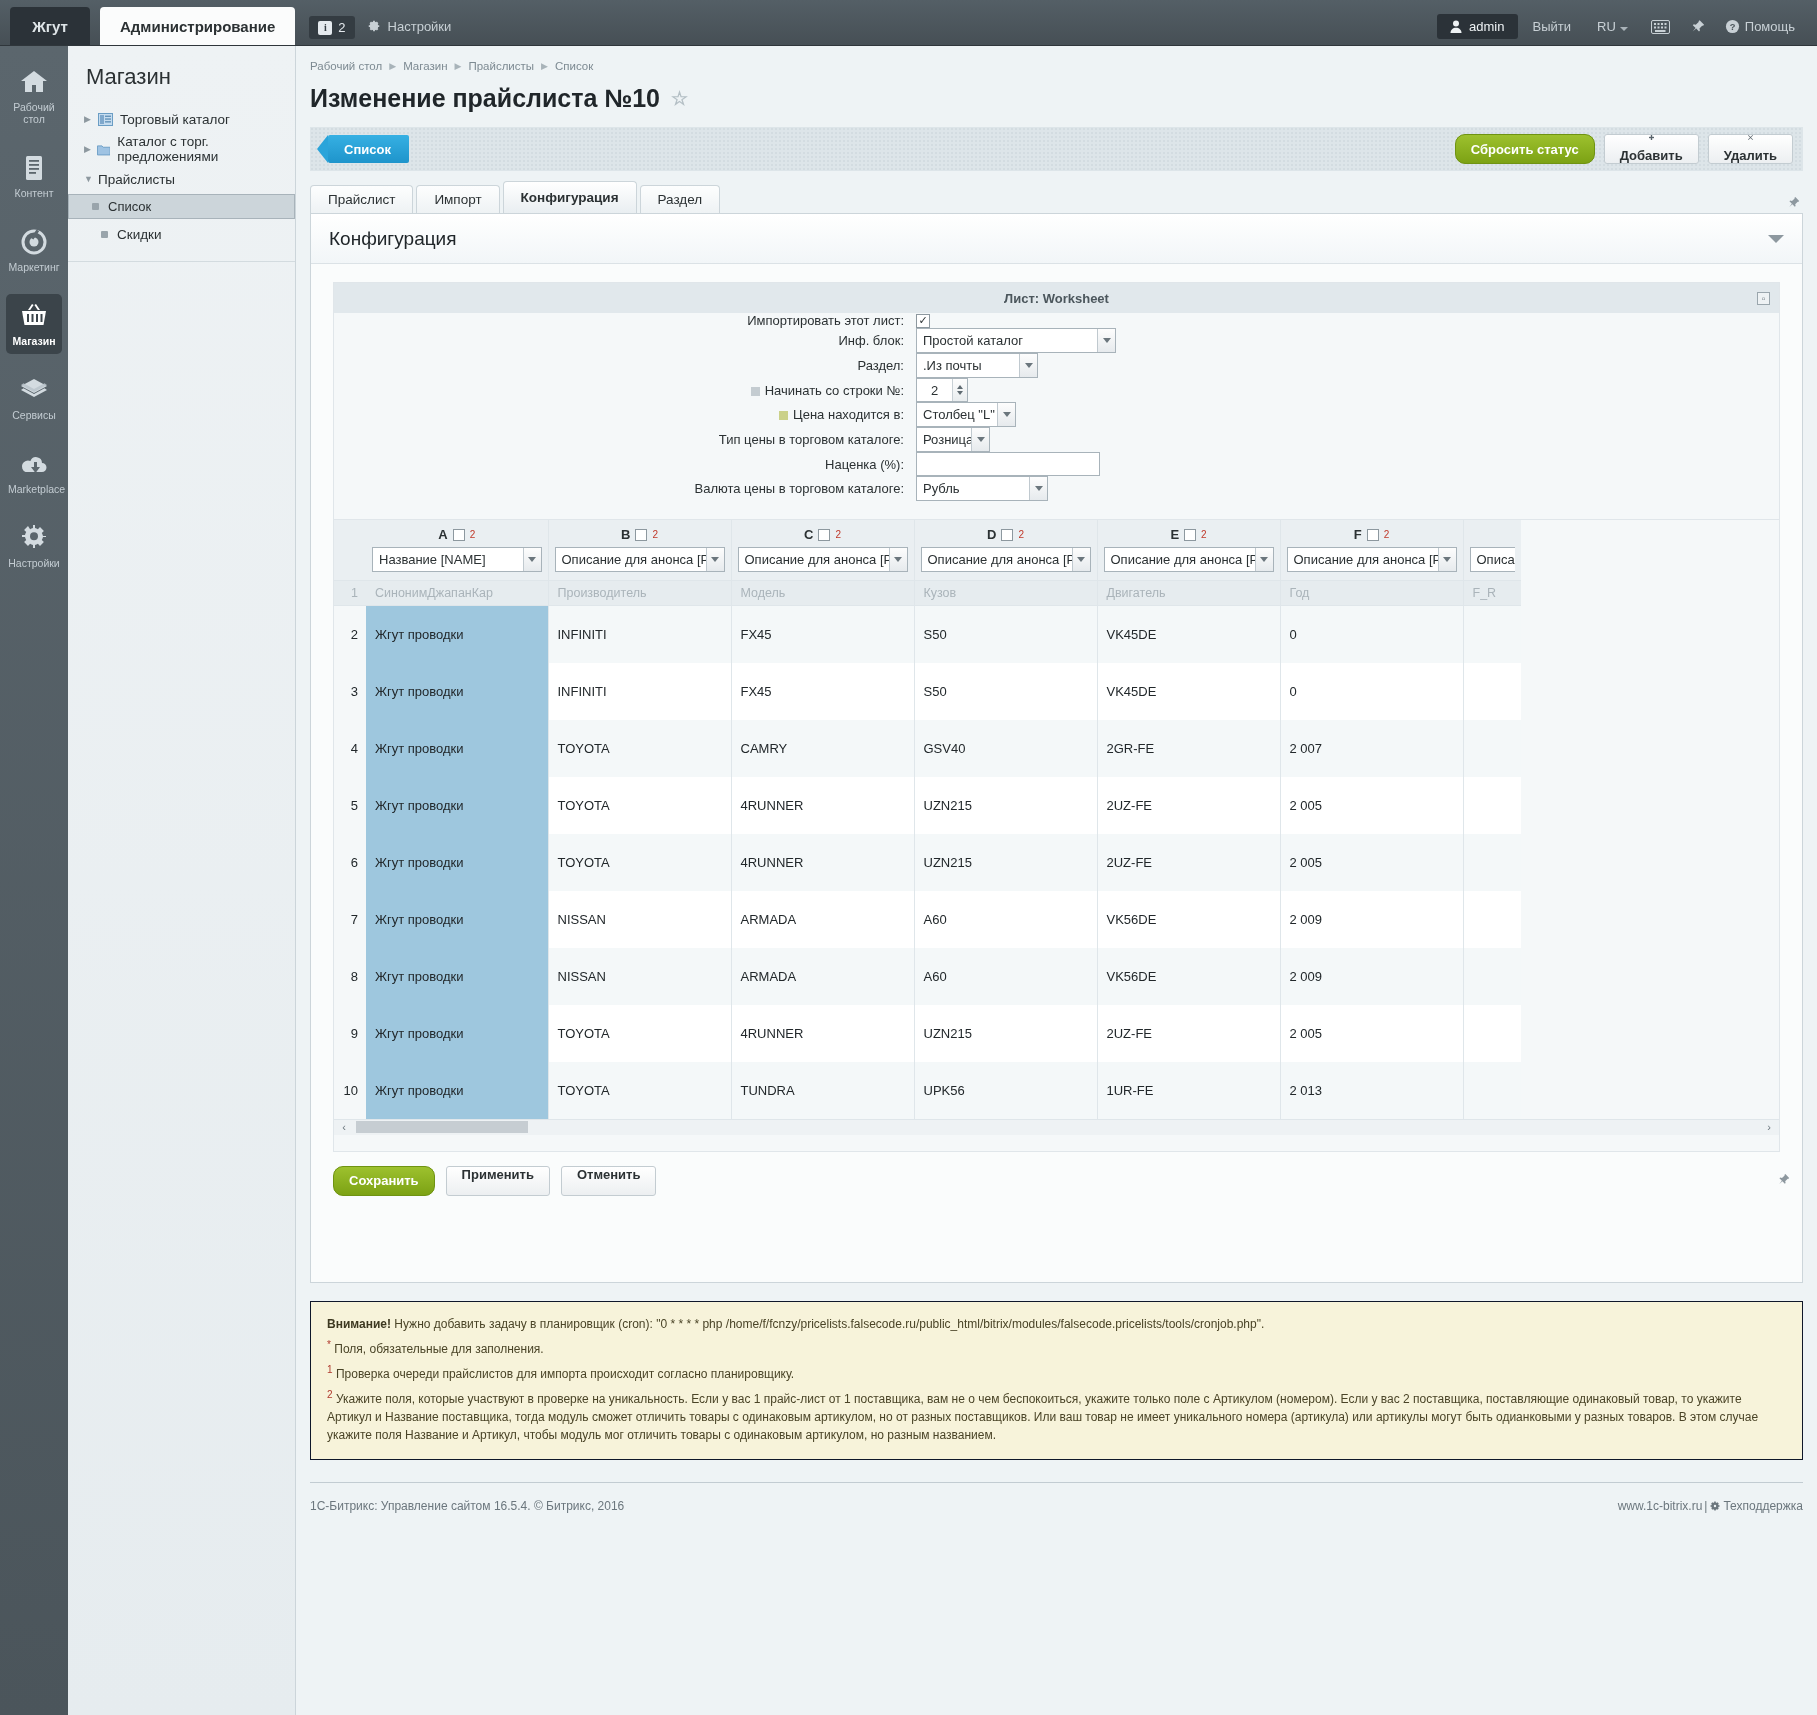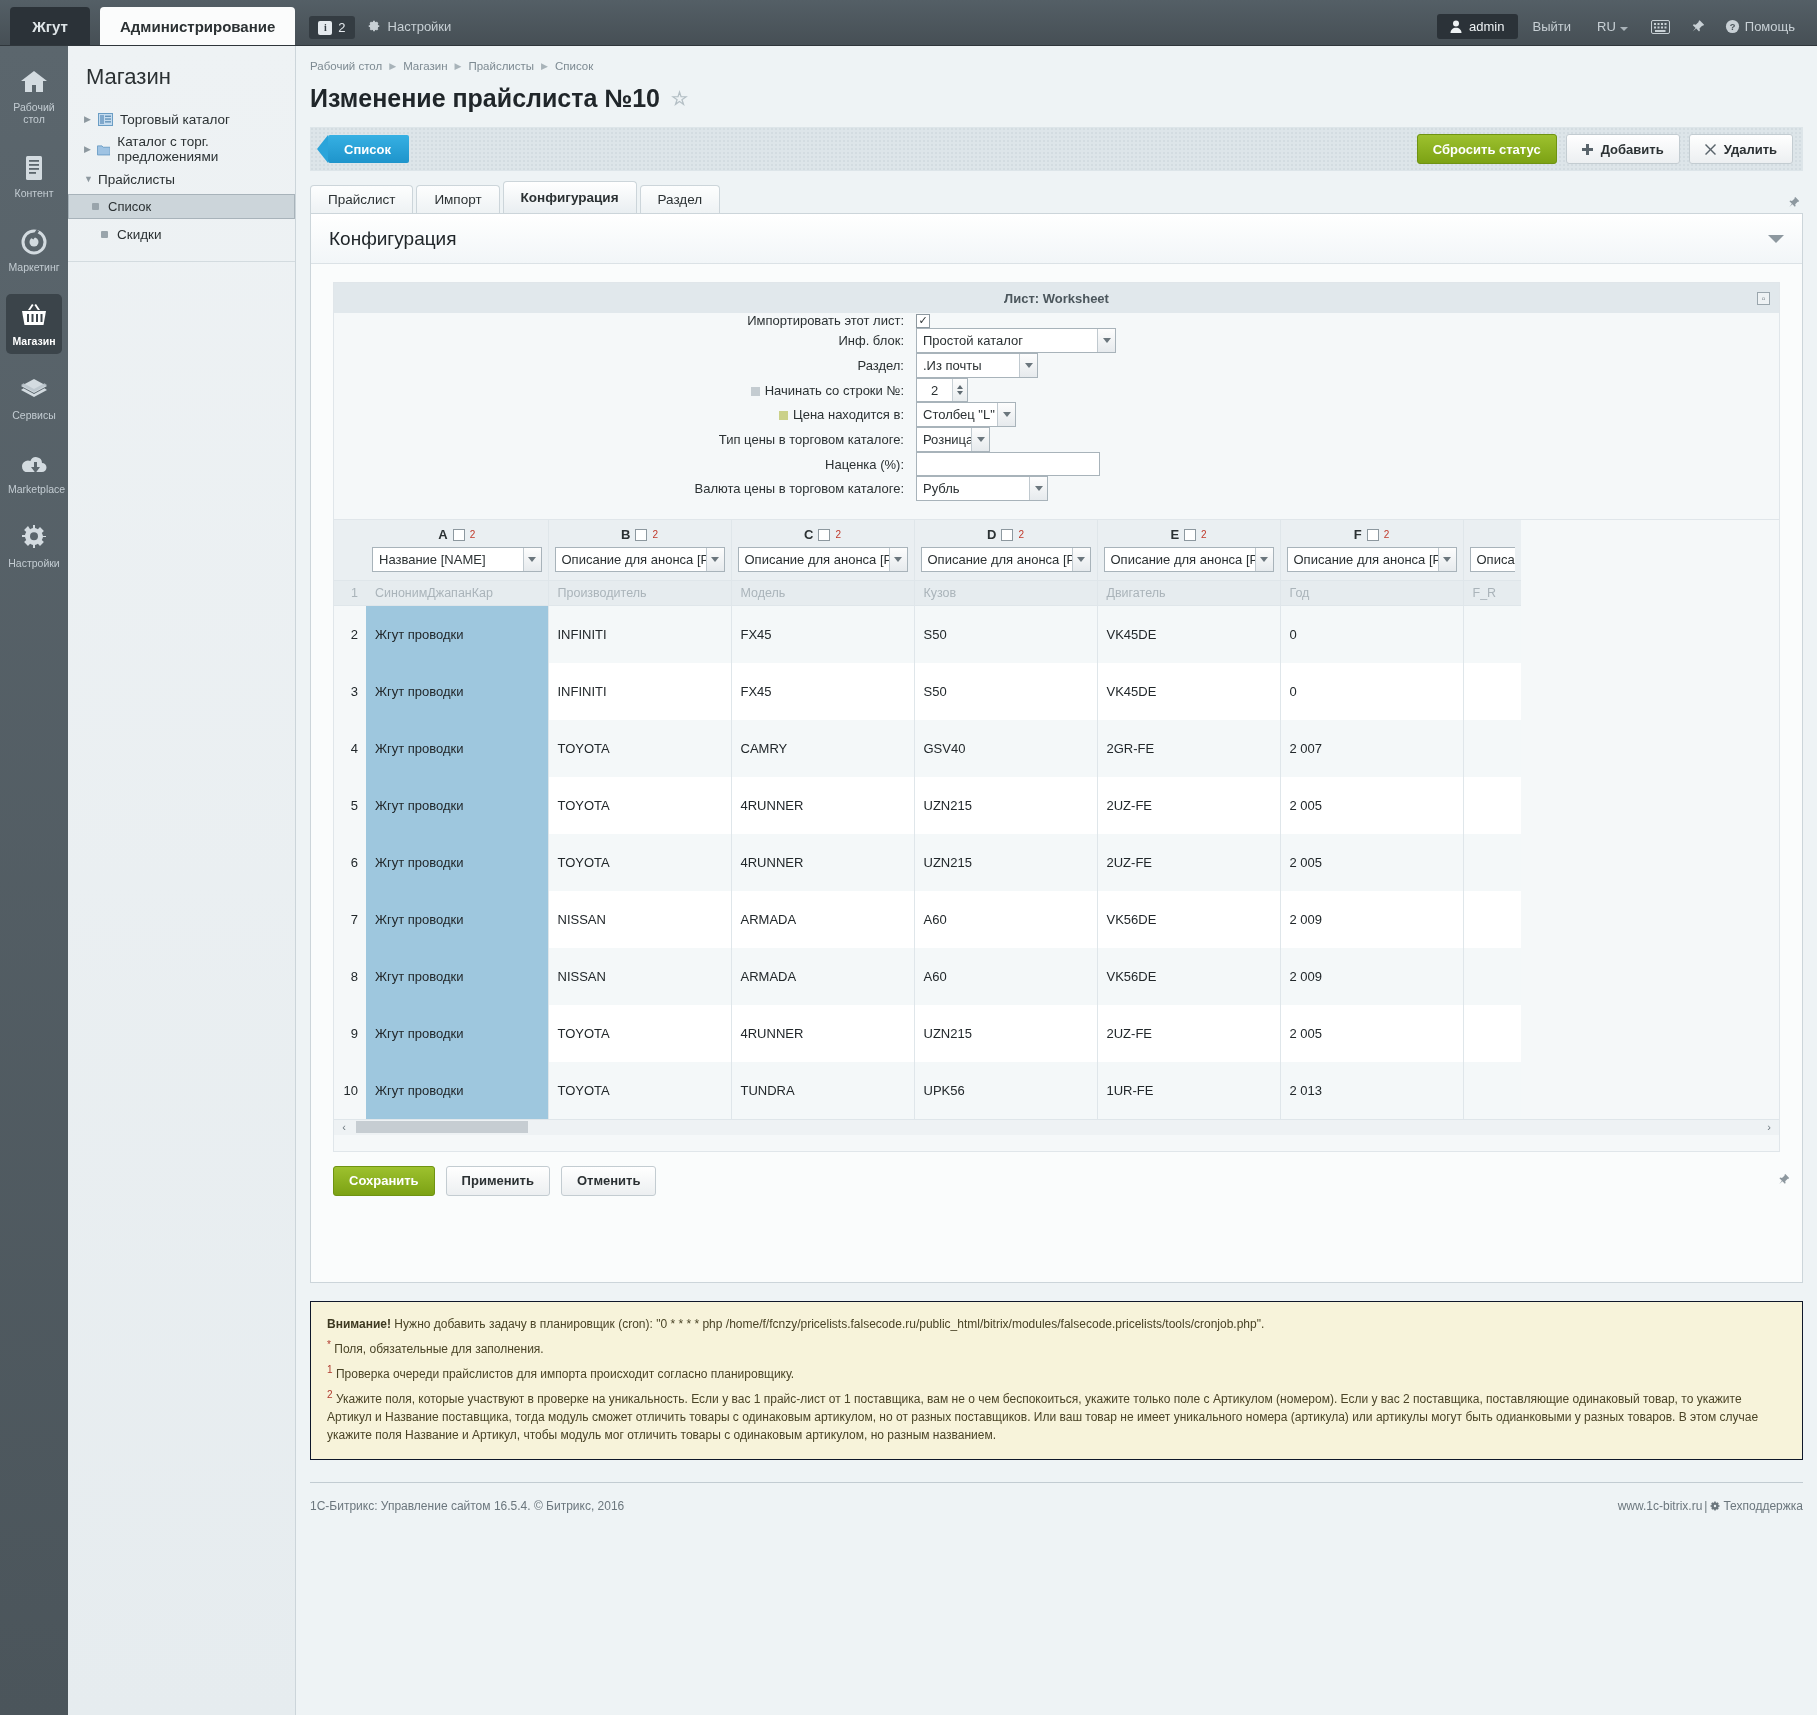--- a/index.html
+++ b/index.html
@@ -98,27 +98,27 @@
     color:#fff; font-size:13px; font-weight:bold; display:flex; align-items:center;
     padding:0 18px 0 16px; margin-left:18px; border-radius:2px; position:relative;
   }
   .tbtn-list:before {
     content:""; position:absolute; left:-11px; top:0; width:0;height:0;
     border-top:14px solid transparent;border-bottom:14px solid transparent;border-right:11px solid #2aa4da;
   }
   #tb-right { margin-left:auto; display:flex; align-items:center; gap:9px; }
   .btn-green {
     height:30px; background:#8cb023; background-image:linear-gradient(#9dc12e,#7ca214);
-    border:1px solid #6f9312; border-radius:3px; color:#fff; font-weight:bold;
+    border:1px solid #6f9312; border-radius:10px; color:#fff; font-weight:bold;
     font-size:13px; padding:0 15px; display:flex; align-items:center; cursor:pointer;
   }
   .btn-gray {
     height:30px; background:#fbfcfc; background-image:linear-gradient(#ffffff,#eceff1);
     border:1px solid #c3ccd1; border-radius:3px; color:#2b3133; font-weight:bold;
-    font-size:13px; padding:0 15px; display:flex; align-items:center; gap:8px; cursor:pointer;
+    font-size:13px; padding:0 15px; display:flex; align-items:center; gap:8px; cursor:pointer;flex-direction:column;
   }
 
   
   #tabs { margin:10px 14px 0 14px; display:flex; align-items:flex-end; height:32px; position:relative; }
   .tab {
     height:28px; padding:0 17px; display:flex; align-items:center; justify-content:center;
     font-size:13.5px; color:#2b3133; background:#f7f9fa;
     background-image:linear-gradient(#fdfefe,#eef2f4);
     border:1px solid #ccd5da; border-bottom:none; border-radius:4px 4px 0 0;
     margin-right:3px;

